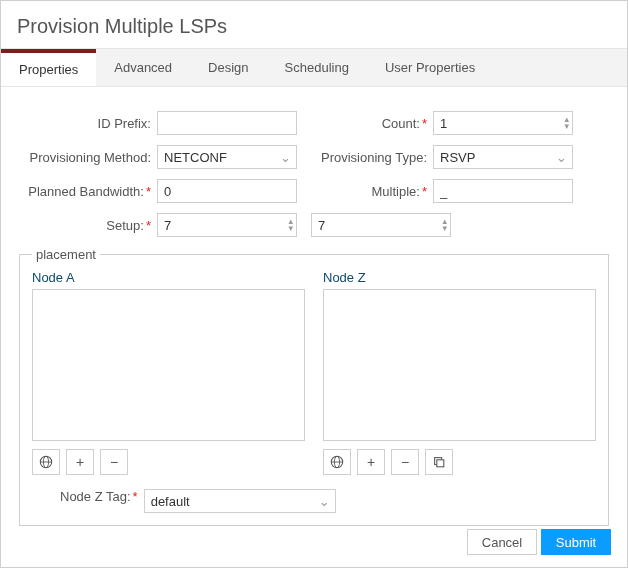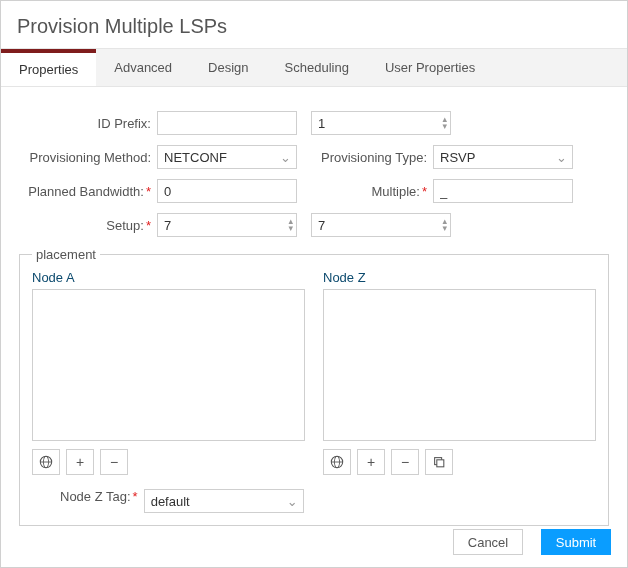--- a/index.html
+++ b/index.html
@@ -26,22 +26,22 @@
 .node-row { display: flex; gap: 18px; }
 .node-col { flex: 1; }
 .node-label { font-size: 13px; color: #0c4a6e; margin-bottom: 4px; }
 .node-box { width: 100%; height: 152px; border: 1px solid #cfcfcf; background: #fff; }
 .node-toolbar { display: flex; gap: 6px; margin-top: 8px; }
 .icon-btn { width: 28px; height: 26px; border: 1px solid #cfcfcf; background: #fff; cursor: pointer; display: flex; align-items: center; justify-content: center; color: #555; font-size: 14px; }
 .icon-btn svg { width: 14px; height: 14px; }
 .tag-row { display: flex; margin-top: 14px; padding-left: 28px; }
 .tag-row .form-label { width: auto; text-align: left; padding-right: 0; }
 .tag-row .select-wrap { margin-left: 6px; }
-.tag-row .select-input { width: 160px; }
-.footer { position: absolute; bottom: 12px; right: 16px; display: flex; gap: 18px; }
+.tag-row .select-input { width: 192px; }
+.footer { position: absolute; bottom: 12px; right: 16px; display: flex; gap: 4px; }
 .btn { min-width: 70px; height: 26px; border: 1px solid #cfcfcf; background: #fff; font-size: 13px; cursor: pointer; padding: 0 12px; color: #555; }
 .btn.primary { background: #0a9dff; border-color: #0a9dff; color: #fff; }
 </style>
 </head>
 <body>
 
 <div class="dialog">
   <div class="dialog-title">Provision Multiple LSPs</div>
 
   <div class="tabs">
@@ -53,20 +53,21 @@
   </div>
 
   <div class="form-area">
 
     <div class="form-row">
       <div class="form-col left">
         <span class="form-label">ID Prefix:</span>
         <input class="text-input" value="" style="">
       </div>
       <div class="form-col right">
+        <span class="form-label r"><span>Count:</span><span class="req">*</span></span>
         <span class="num-wrap">
           <input class="num-input" value="1" style="">
           <span class="spin">▴<br>▾</span>
         </span>
       </div>
     </div>
 
     <div class="form-row">
       <div class="form-col left">
         <span class="form-label">Provisioning Method:</span>

